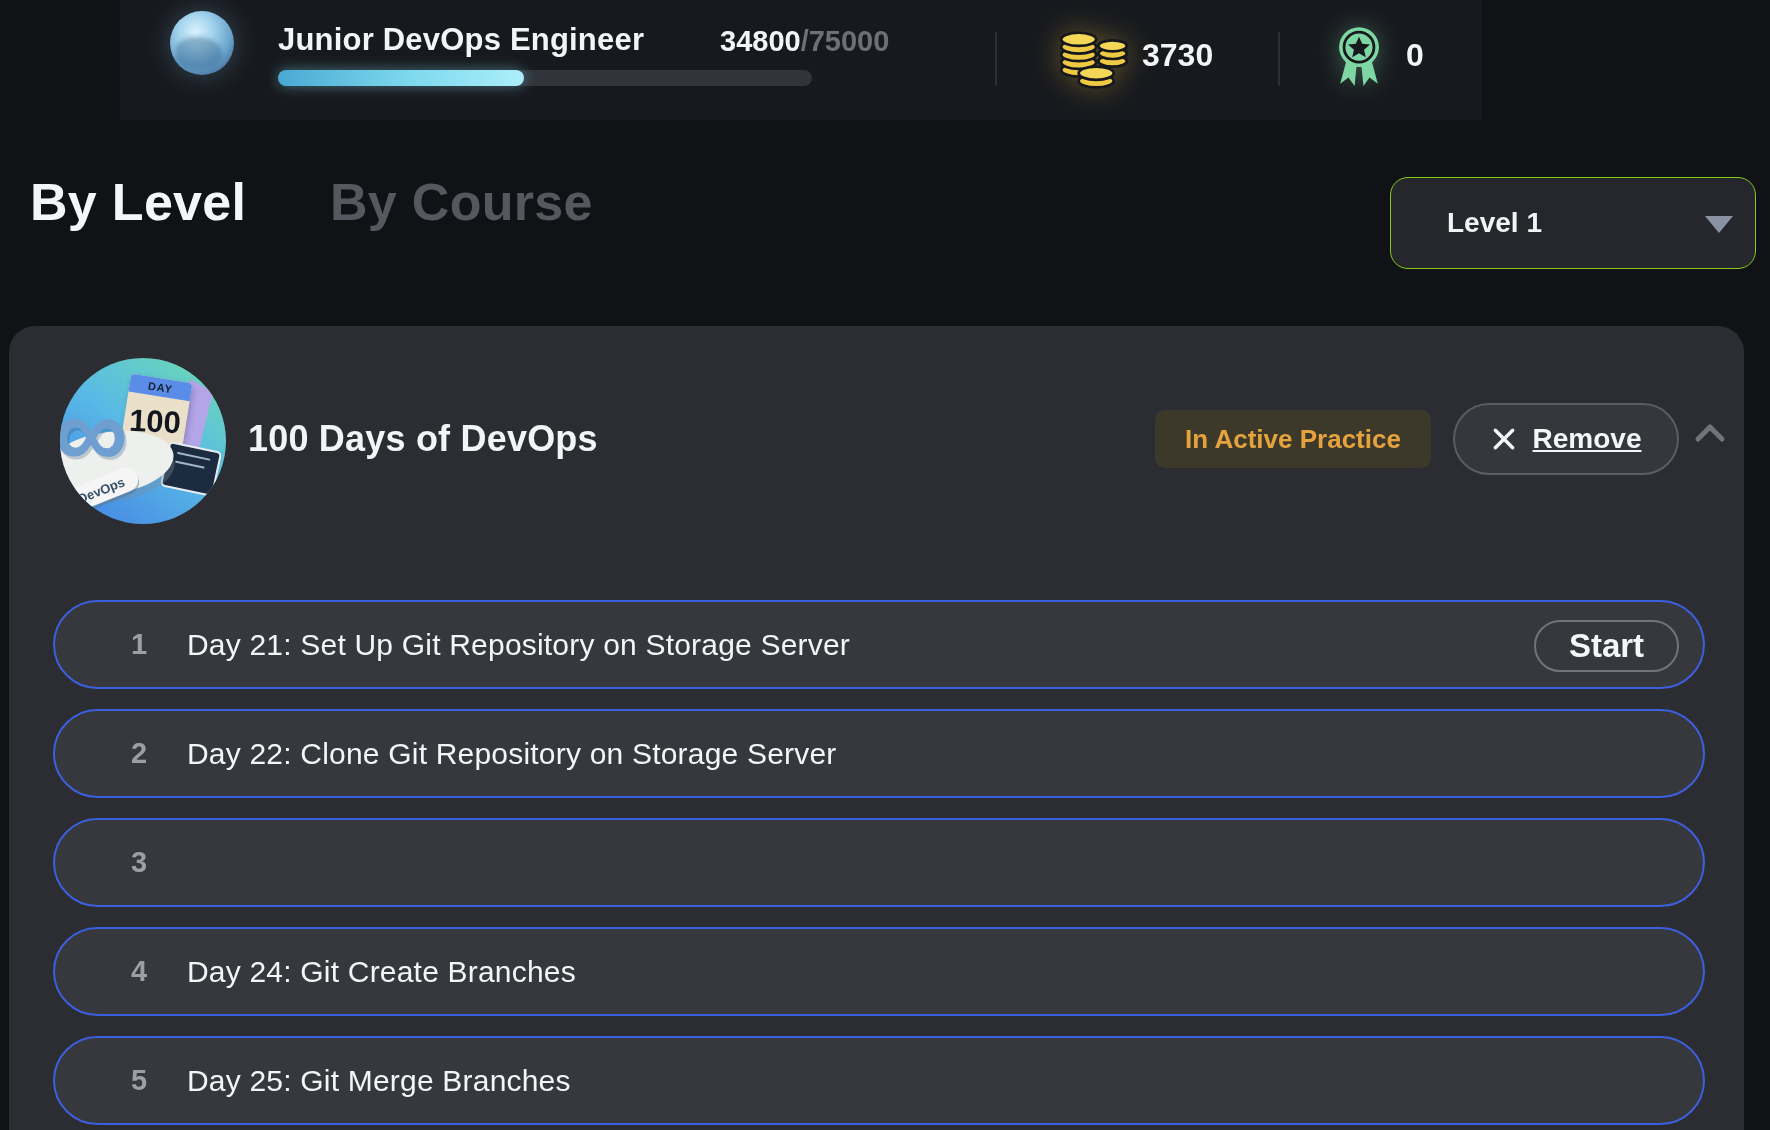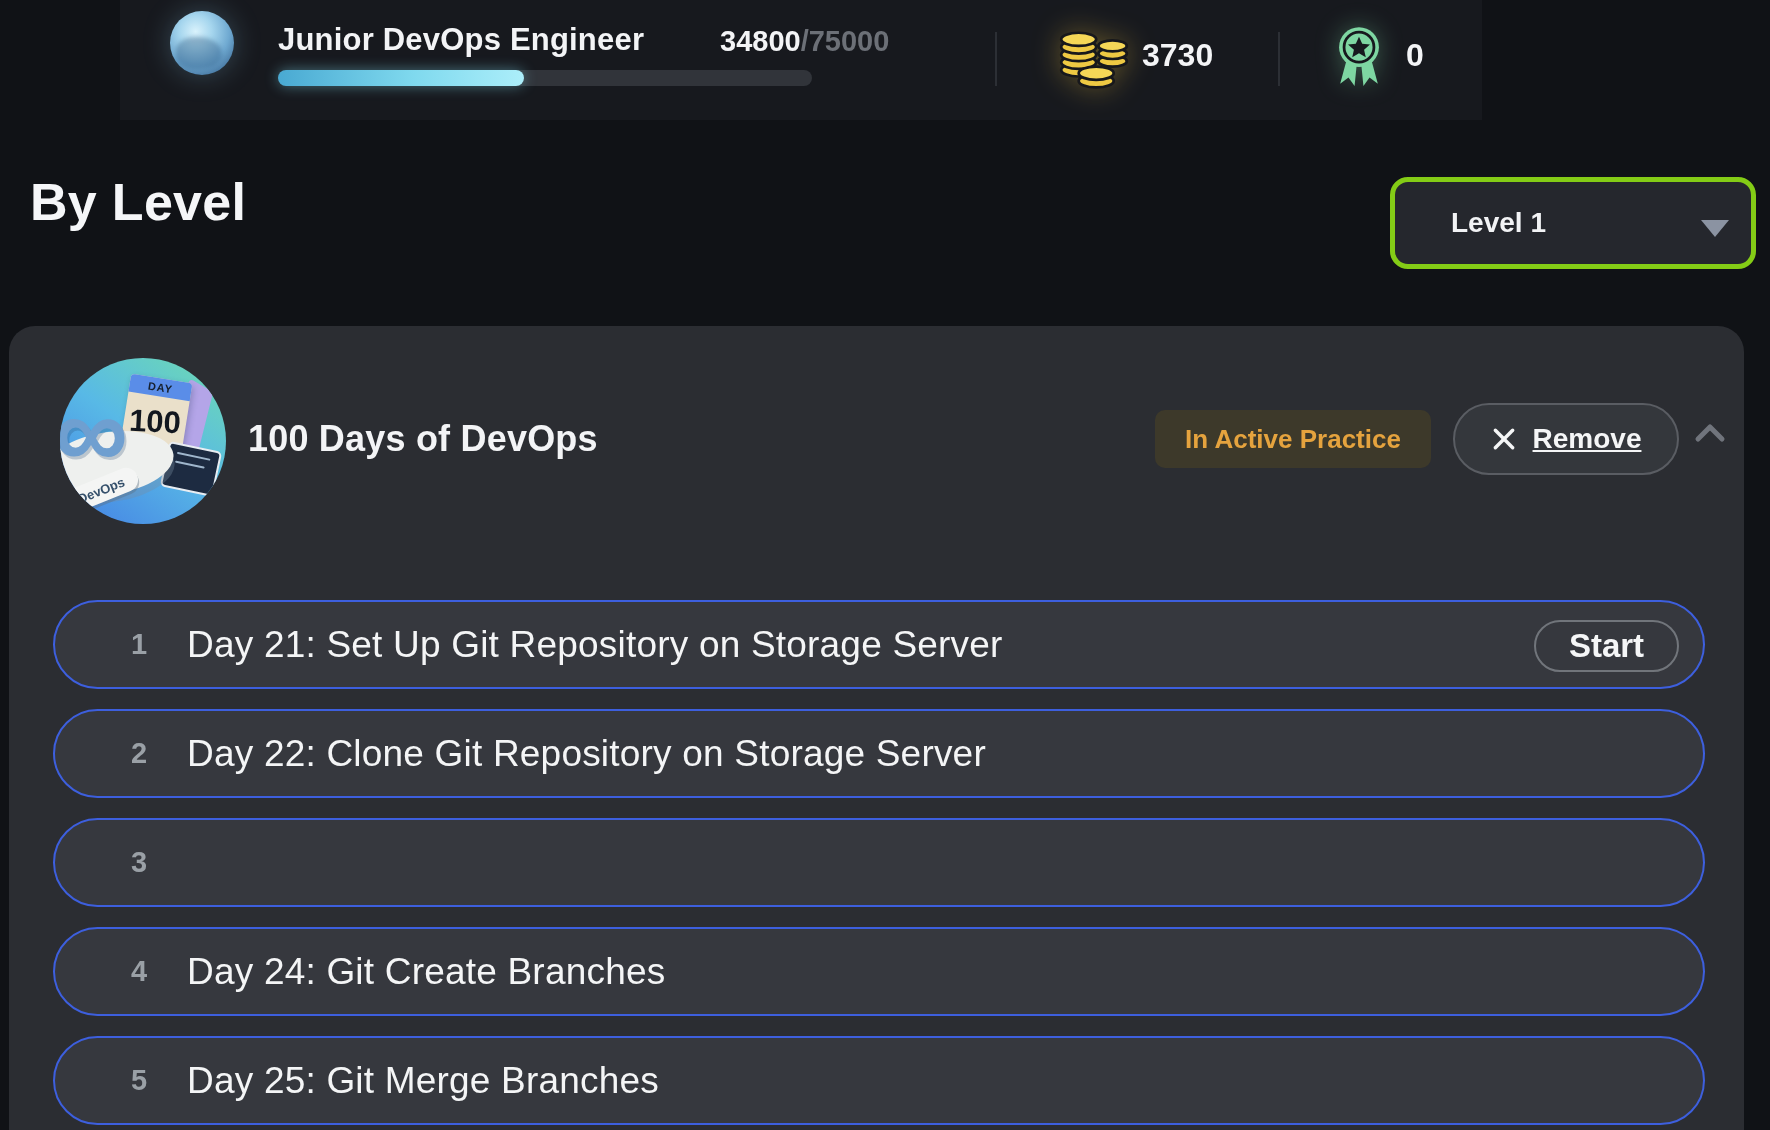--- a/index.html
+++ b/index.html
@@ -43,21 +43,21 @@
   .medal-icon { position:absolute; left:1208px; top:22px; filter:drop-shadow(0 0 12px rgba(126,214,162,.35)); }
   .medal-value { position:absolute; left:1286px; top:37px; font-size:32px; font-weight:700; }
 
   
   .tab { position:absolute; top:172px; font-size:52px; font-weight:800; letter-spacing:.3px; cursor:pointer; }
   .tab-level { left:30px; color:#f5f6f8; }
   .tab-course { left:330px; color:#55585e; }
 
   .level-dropdown {
     position:absolute; left:1390px; top:177px; width:366px; height:92px;
-    background:#25272d; border:5px solid #84cc16; border-radius:18px;
+    background:#25272d; border:1px solid #84cc16; border-radius:18px;
     display:flex; align-items:center; cursor:pointer;
   }
   .level-dropdown .label { margin-left:56px; font-size:28px; font-weight:600; color:#f2f3f5; }
   .dd-caret {
     position:absolute; right:22px; top:38px; width:0; height:0;
     border-left:14px solid transparent; border-right:14px solid transparent;
     border-top:17px solid #8b93a2;
   }
 
   
@@ -112,21 +112,21 @@
   .collapse-caret { position:absolute; left:1684px; top:95px; cursor:pointer; }
 
   
   .task-list { position:absolute; left:44px; top:274px; width:1652px; }
   .task-row {
     position:relative; width:1652px; height:89px; margin-bottom:20px;
     background:#36383e; border:2px solid #3d5fde; border-radius:46px;
     display:flex; align-items:center; cursor:pointer;
   }
   .task-num { width:56px; margin-left:76px; font-size:29px; font-weight:600; color:#9aa0a6; }
-  .task-title { font-size:37px; font-weight:500; color:#f4f5f6; letter-spacing:.2px; }
+  .task-title { font-size:30px; font-weight:500; color:#f4f5f6; letter-spacing:.2px; }
   .start-btn {
     position:absolute; right:24px; top:18px; width:145px; height:52px;
     background:transparent; border:2px solid #71757b; border-radius:27px;
     color:#f5f6f7; font-size:33px; font-weight:600; font-family:"Liberation Sans",sans-serif; cursor:pointer;
   }
 </style>
 </head>
 <body>
 
 <div class="canvas">
@@ -168,20 +168,21 @@
       <polygon points="17,33 11,55 18.5,49.5 24,57 26,37" fill="#7ed6a2"></polygon>
       <polygon points="39,33 45,55 37.5,49.5 32,57 30,37" fill="#7ed6a2"></polygon>
       <circle cx="28" cy="22" r="18" fill="#7ed6a2"></circle>
       <circle cx="28" cy="22" r="13.5" fill="none" stroke="#17191e" stroke-width="2.5"></circle>
       <polygon points="28,12.5 30.9,18.9 37.9,19.6 32.6,24.3 34.1,31.2 28,27.5 21.9,31.2 23.4,24.3 18.1,19.6 25.1,18.9" fill="#17191e"></polygon>
     </svg>
     <div class="medal-value">0</div>
   </div>
 
   <div class="tab tab-level">By Level</div>
+  <div class="tab tab-course">By Course</div>
 
   <div class="level-dropdown">
     <span class="label">Level 1</span>
     <span class="dd-caret"></span>
   </div>
 
   <div class="course-card">
 
     <div class="course-icon">
       <div class="ci-cal-side"></div>

